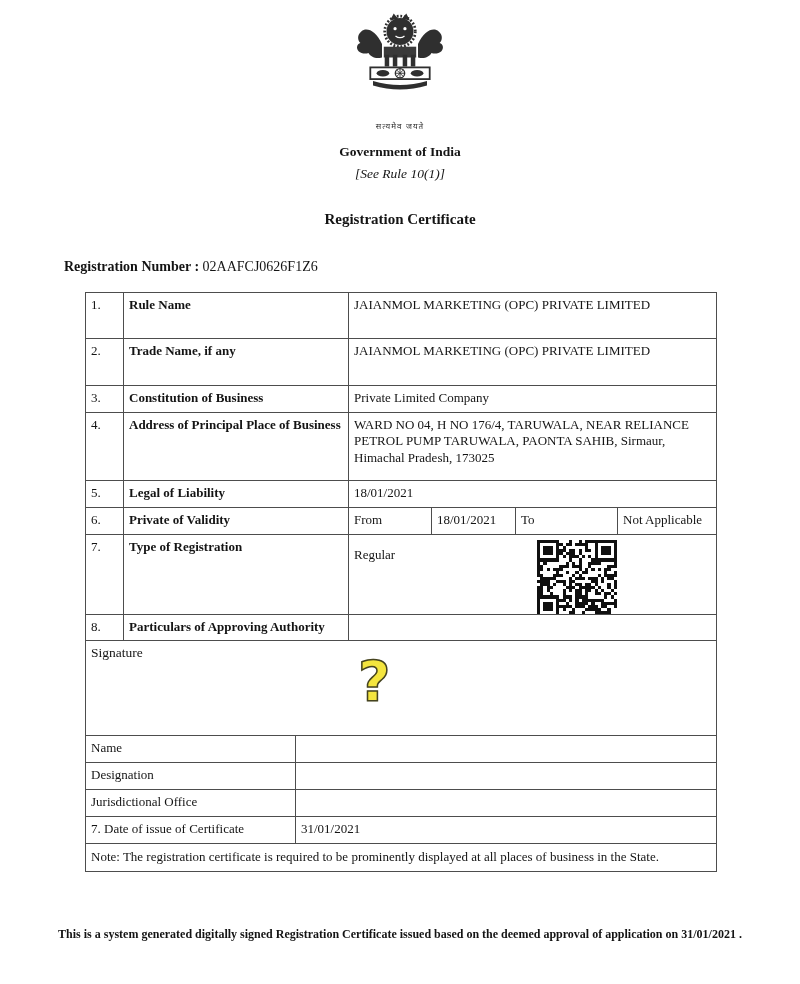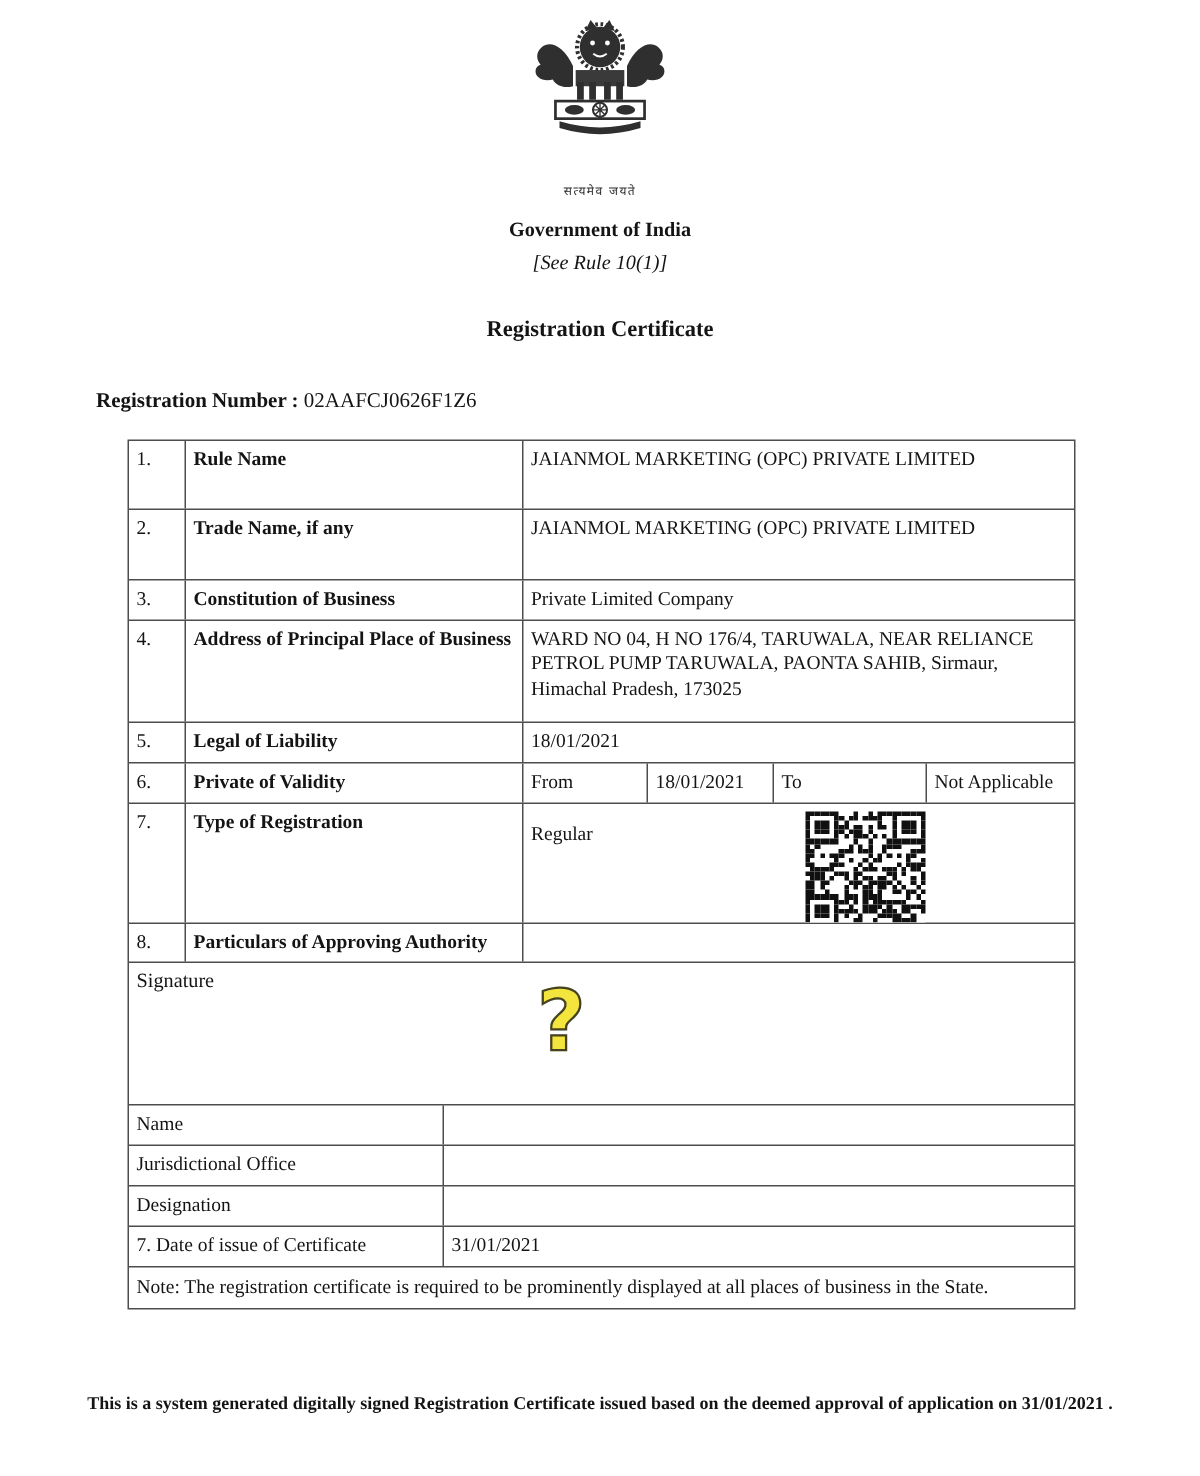--- a/index.html
+++ b/index.html
@@ -531,28 +531,28 @@
         <span class="sig-label">Signature</span>
         <div class="seal">?</div>
       </div>
     </div>
 
     <div class="row rh27">
       <div class="cell c-blabel">Name</div>
       <div class="cell c-bvalue"></div>
     </div>
     <div class="row rh27">
+      <div class="cell c-blabel">Designation</div>
+      <div class="cell c-bvalue"></div>
+    </div>
+    <div class="row rh27">
       <div class="cell c-blabel">Jurisdictional Office</div>
       <div class="cell c-bvalue"></div>
     </div>
     <div class="row rh27">
-      <div class="cell c-blabel">Designation</div>
-      <div class="cell c-bvalue"></div>
-    </div>
-    <div class="row rh27">
       <div class="cell c-blabel">7. Date of issue of Certificate</div>
       <div class="cell c-bvalue">31/01/2021</div>
     </div>
 
     <div class="row rh27">
       <div class="notecell">Note: The registration certificate is required to be prominently displayed at all places of business in the State.</div>
     </div>
 
   </div>
 

